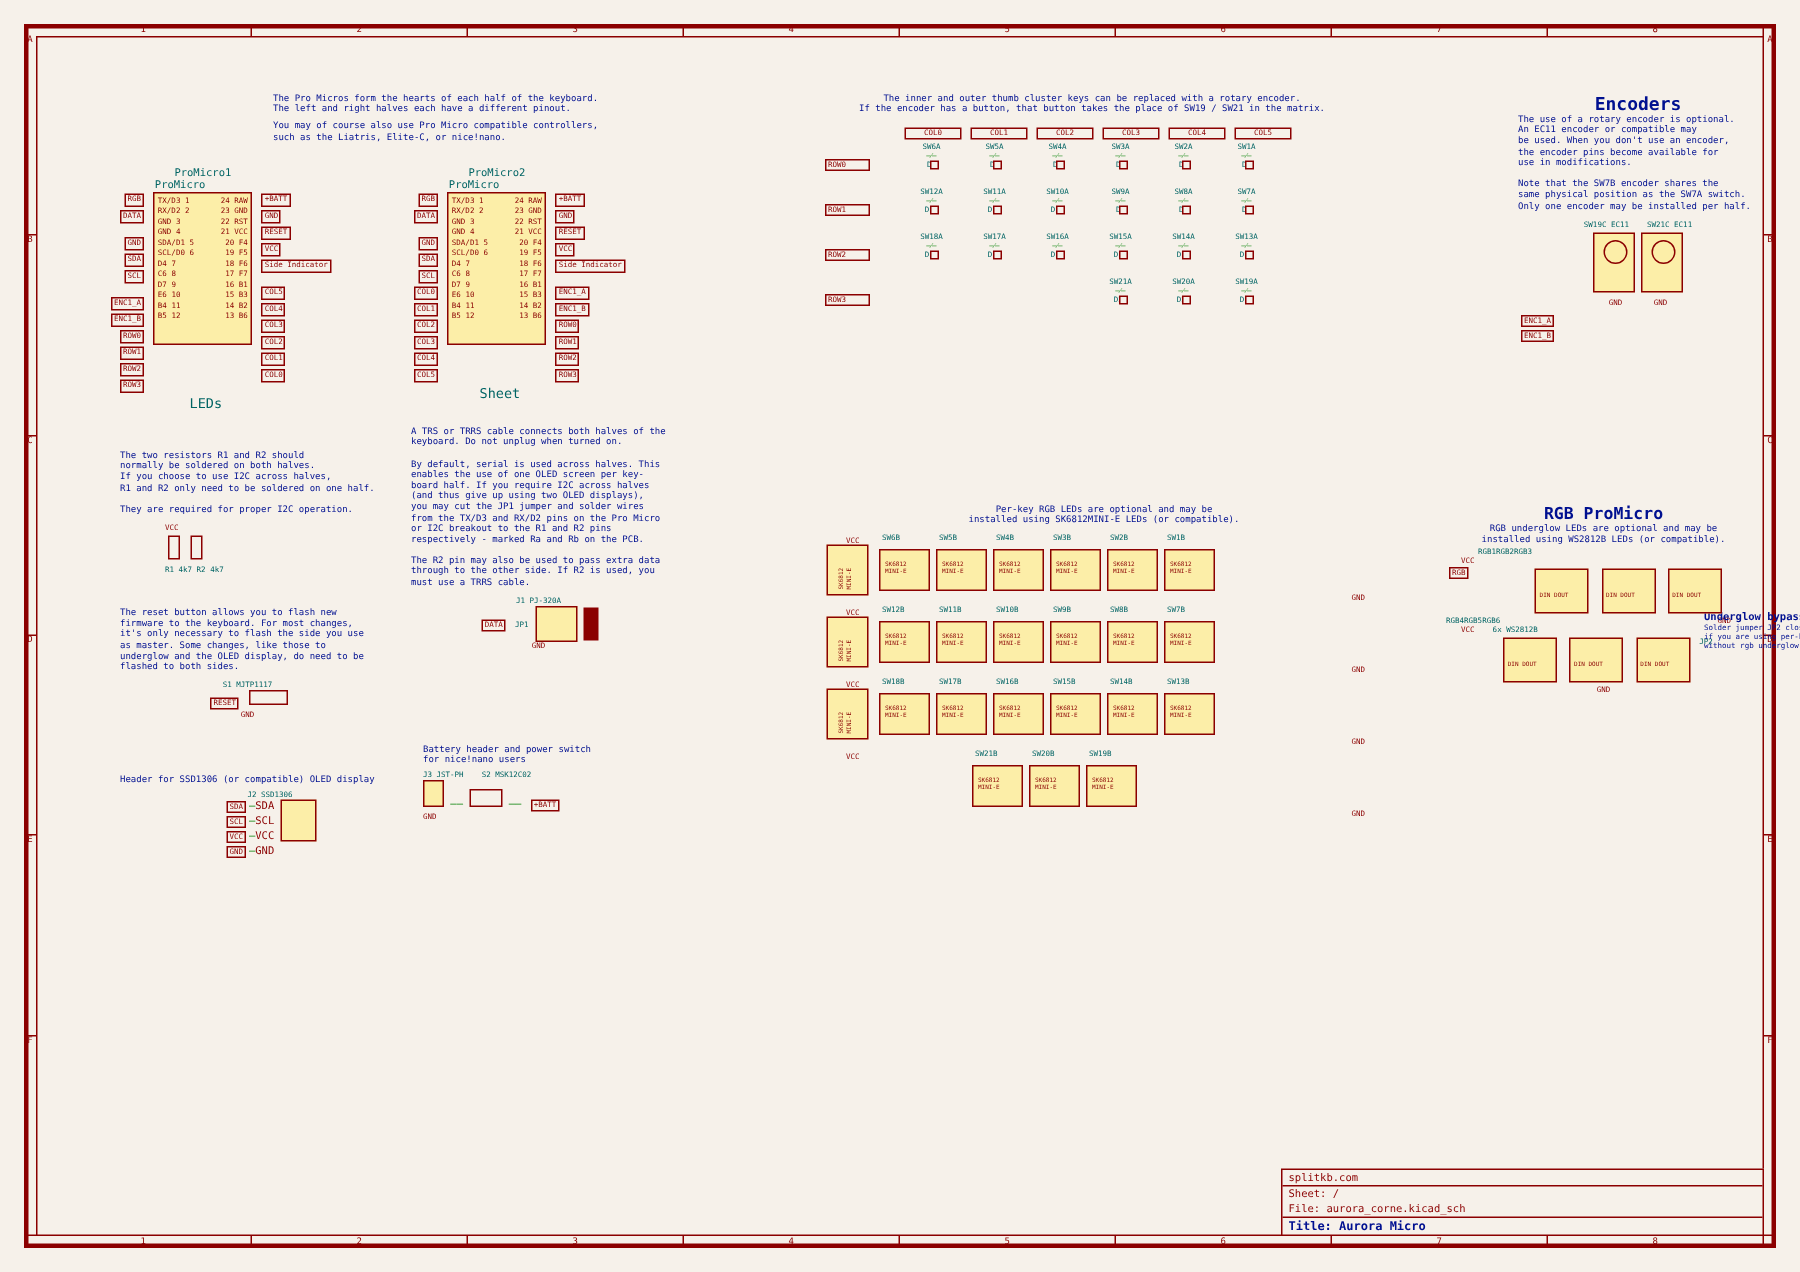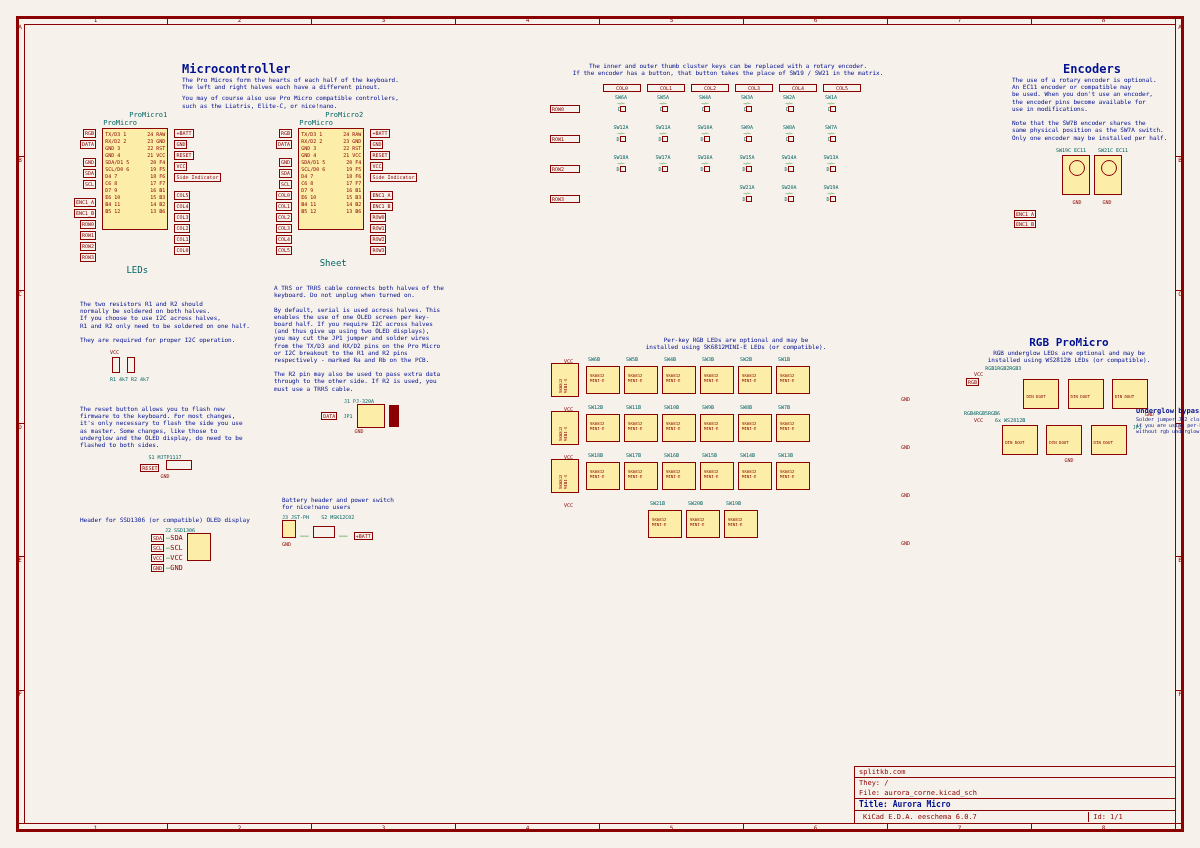--- a/index.html
+++ b/index.html
@@ -13,21 +13,21 @@
   .ruler-v.l{left:16px}.ruler-v.r{right:16px}
   .ruler-v span{flex:1;text-align:center;border-bottom:1px solid #8b0000;color:#8b0000;font-size:6px;line-height:100%}
   h1{margin:0;font-size:12px;font-weight:bold;color:#001090}
   h2{margin:0;font-size:11px;font-weight:bold;color:#001090}
   p{margin:0;font-size:6px;line-height:1.2;color:#001090}
   .sec{position:absolute}
   .chip{position:relative;width:64px;height:100px;background:#fceea8;border:1px solid #8b0000;font-size:5px}
   .chip .pins{position:absolute;top:2px;font-size:5px;line-height:7px}
   .chip .pins.l{left:2px}.chip .pins.r{right:2px;text-align:right}
   .chip .title{position:absolute;top:-10px;width:100%;text-align:left;color:#006464;font-size:7px}
-  .chip .ref{position:absolute;top:-18px;width:100%;text-align:right;color:#006464;font-size:7px}
+  .chip .ref{position:absolute;top:-18px;width:100%;text-align:center;color:#006464;font-size:7px}
   .side{display:inline-block;vertical-align:top}
   .netbox{display:inline-block;font-size:5px;color:#8b0000;border:1px solid #8b0000;padding:0 1px;margin:1px 2px;white-space:nowrap;background:#f6f1ea}
   .nets{font-size:5px;line-height:7px}
   .subl{color:#006464;font-size:9px;margin-top:2px}
   .led{display:inline-block;width:32px;height:26px;background:#fceea8;border:1px solid #8b0000;margin:2px;vertical-align:top;position:relative;font-size:4px;color:#8b0000}
   .led::before{content:"SK6812";position:absolute;top:6px;left:3px}
   .led::after{content:"MINI-E";position:absolute;top:11px;left:3px}
   .ledrow{white-space:nowrap;margin-bottom:4px}
   .ledrow .vcc{font-size:5px;color:#8b0000;margin-left:18px}
   .ledlabel{position:absolute;font-size:5px;color:#006464}
@@ -84,21 +84,20 @@
   <div class="ruler-v r">
       <span>A</span>
       <span>B</span>
       <span>C</span>
       <span>D</span>
       <span>E</span>
       <span>F</span>
     </div>
 
   <div class="sec" style="left:182px;top:62px;width:330px">
-    <h1>Microcontroller</h1>
     <p style="white-space:pre">The Pro Micros form the hearts of each half of the keyboard.
 The left and right halves each have a different pinout.</p>
     <p style="white-space:pre;margin-top:4px">You may of course also use Pro Micro compatible controllers,
 such as the Liatris, Elite-C, or nice!nano.</p>
   </div>
 
   <div class="sec" style="left:58px;top:128px">
     <div class="side nets" style="width:40px;text-align:right"><span class="netbox">RGB</span><br><span class="netbox">DATA</span><br>&nbsp;<br><span class="netbox">GND</span><br><span class="netbox">SDA</span><br><span class="netbox">SCL</span><br>&nbsp;<br><span class="netbox">ENC1_A</span><br><span class="netbox">ENC1_B</span><br><span class="netbox">ROW0</span><br><span class="netbox">ROW1</span><br><span class="netbox">ROW2</span><br><span class="netbox">ROW3</span></div>
     <div class="side chip">
       <div class="ref">ProMicro1</div>
@@ -281,21 +280,17 @@
 ute;margin-top:-56px;margin-left:172px;width:90px">
       <p style="color:#001090;font-weight:bold;font-size:7px">Underglow bypass</p>
       <p style="white-space:pre;font-size:5px">Solder jumper JP2 closed
 if you are using per-key rgb
 without rgb underglow.</p>
     </div>
   </div>
 
   <div class="titleblock">
     <div style="border-top:none">splitkb.com</div>
-    <div>They: /</div>
+    <div>Sheet: /</div>
     <div style="border-top:none">File: aurora_corne.kicad_sch</div>
     <div class="t">Title: Aurora Micro</div>
-    <div class="row2">
-      <span style="flex:3">KiCad E.D.A.  eeschema 6.0.7</span>
-      <span>Id: 1/1</span>
-    </div>
   </div>
 </div>
 
 </body></html>

